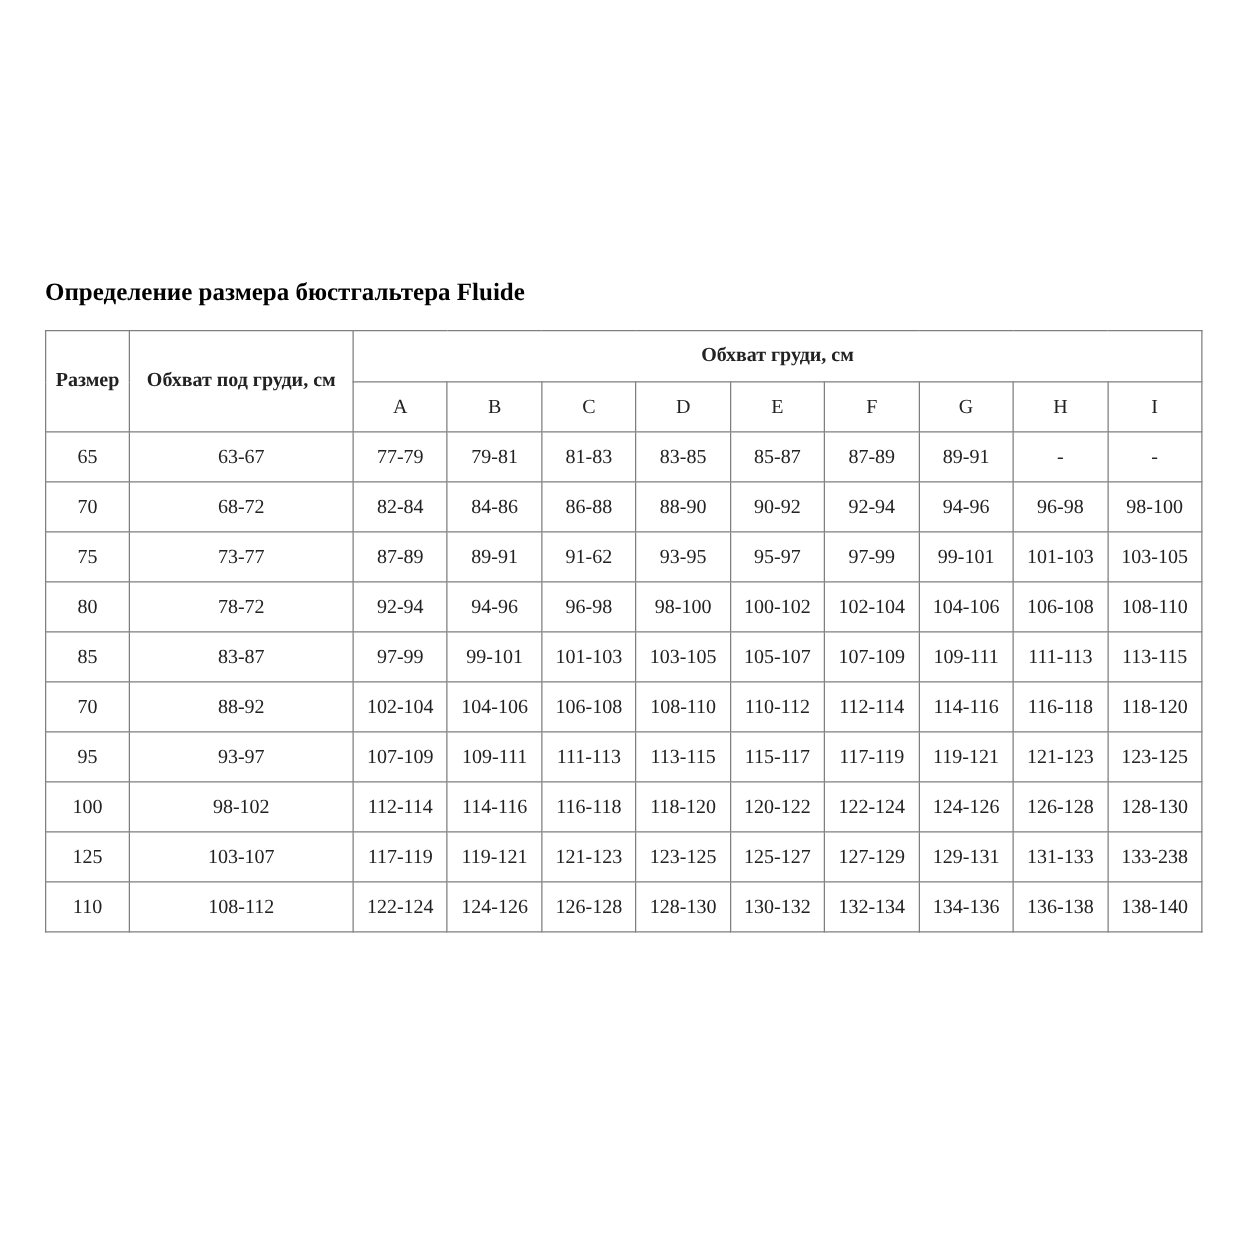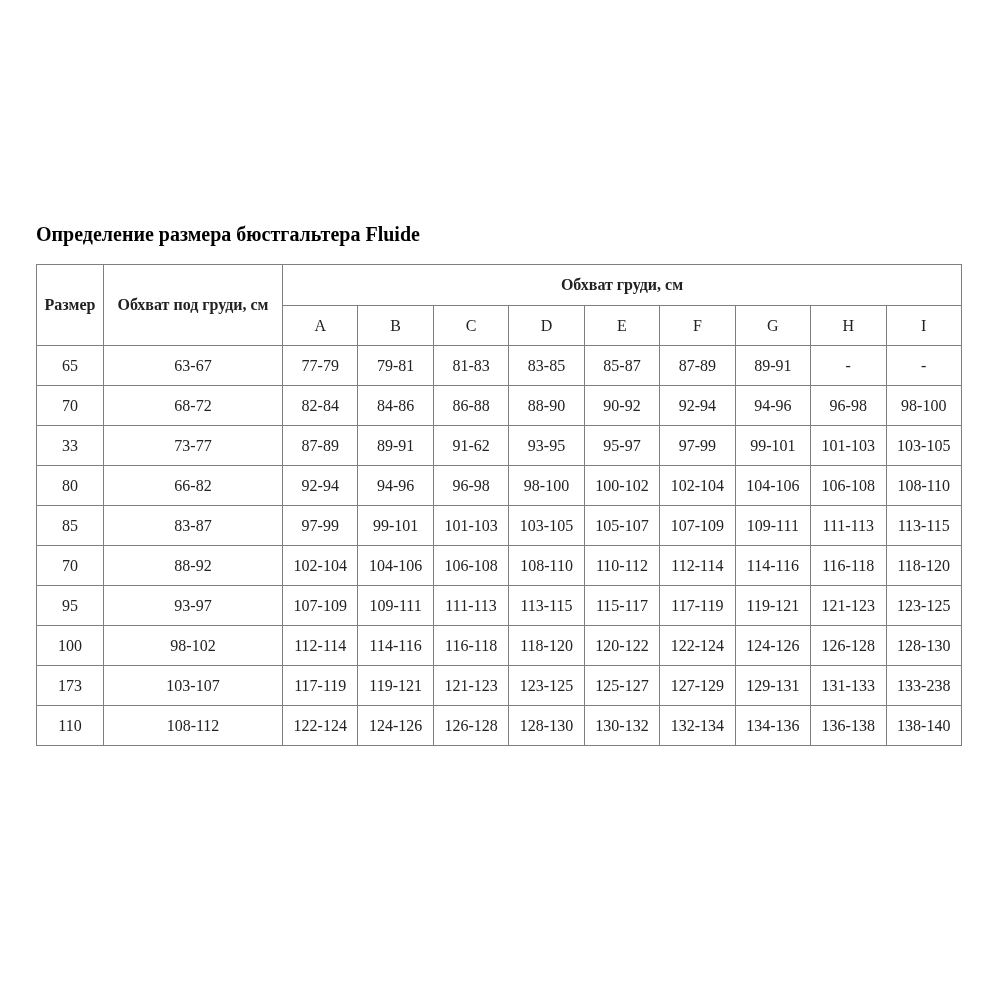--- a/index.html
+++ b/index.html
@@ -118,35 +118,35 @@
             <td>84-86</td>
             <td>86-88</td>
             <td>88-90</td>
             <td>90-92</td>
             <td>92-94</td>
             <td>94-96</td>
             <td>96-98</td>
             <td>98-100</td>
           </tr>
           <tr>
-            <td>33</td>
+            <td>75</td>
             <td>73-77</td>
             <td>87-89</td>
             <td>89-91</td>
             <td>91-62</td>
             <td>93-95</td>
             <td>95-97</td>
             <td>97-99</td>
             <td>99-101</td>
             <td>101-103</td>
             <td>103-105</td>
           </tr>
           <tr>
             <td>80</td>
-            <td>66-82</td>
+            <td>78-72</td>
             <td>92-94</td>
             <td>94-96</td>
             <td>96-98</td>
             <td>98-100</td>
             <td>100-102</td>
             <td>102-104</td>
             <td>104-106</td>
             <td>106-108</td>
             <td>108-110</td>
           </tr>
@@ -196,21 +196,21 @@
             <td>114-116</td>
             <td>116-118</td>
             <td>118-120</td>
             <td>120-122</td>
             <td>122-124</td>
             <td>124-126</td>
             <td>126-128</td>
             <td>128-130</td>
           </tr>
           <tr>
-            <td>173</td>
+            <td>125</td>
             <td>103-107</td>
             <td>117-119</td>
             <td>119-121</td>
             <td>121-123</td>
             <td>123-125</td>
             <td>125-127</td>
             <td>127-129</td>
             <td>129-131</td>
             <td>131-133</td>
             <td>133-238</td>

